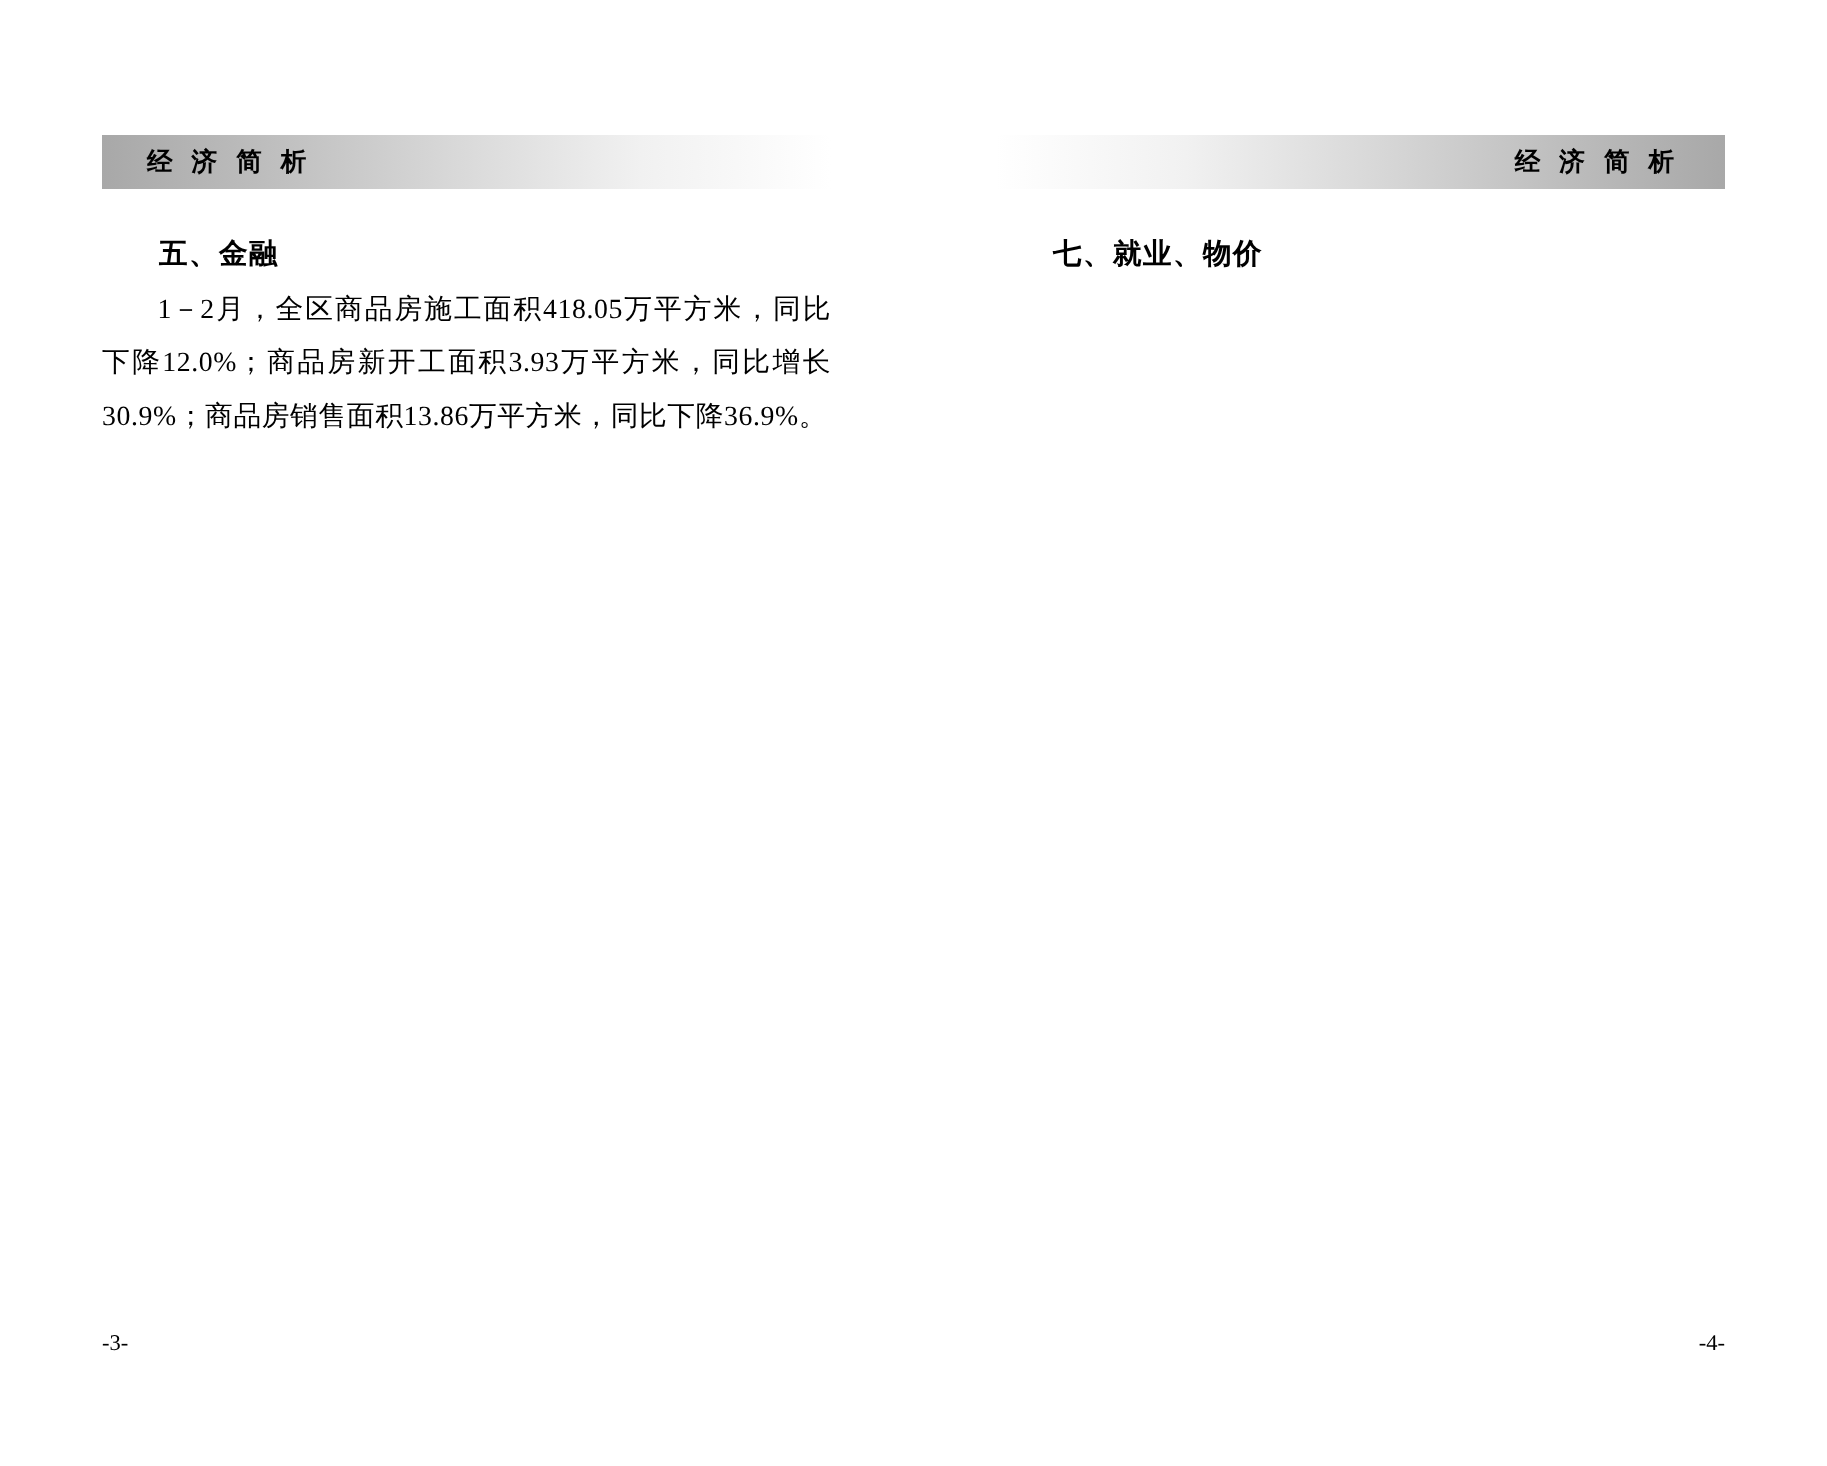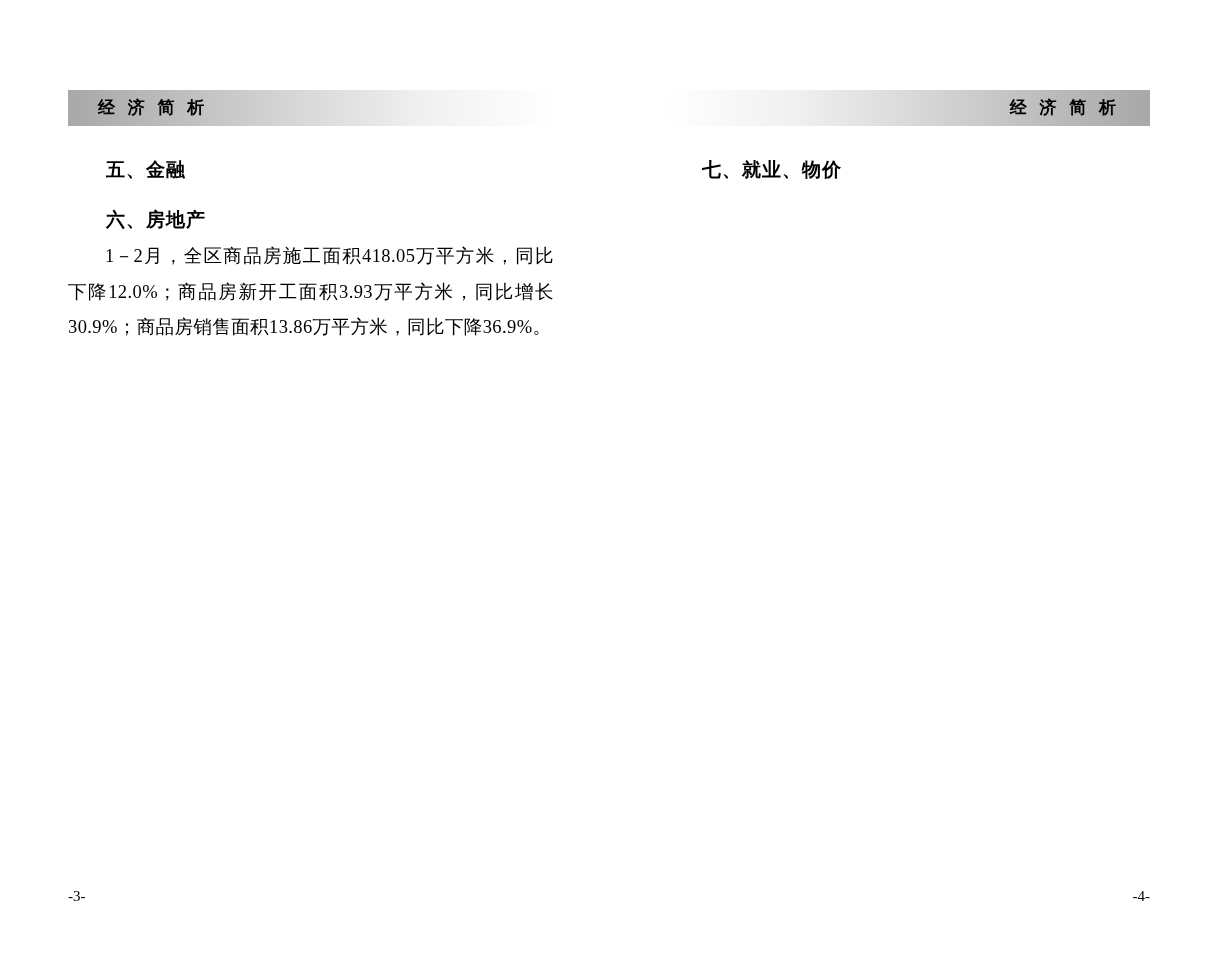--- a/index.html
+++ b/index.html
@@ -118,21 +118,20 @@
 
     <div class="header header-left">
       <div class="header-bar"></div>
       <div class="header-title">经 济 简 析</div>
     </div>
 
     <div class="body">
 
       <h2 class="section">五、金融</h2>
 
-      <h2 class="section">六、房地产</h2>
       <p class="para">1－2月，全区商品房施工面积418.05万平方米，同比下降12.0%；商品房新开工面积3.93万平方米，同比增长30.9%；商品房销售面积13.86万平方米，同比下降36.9%。</p>
     </div>
 
     <div class="folio">-3-</div>
   </div>
 
   <div class="page page-right">
 
     <div class="header header-right">
       <div class="header-bar"></div>

